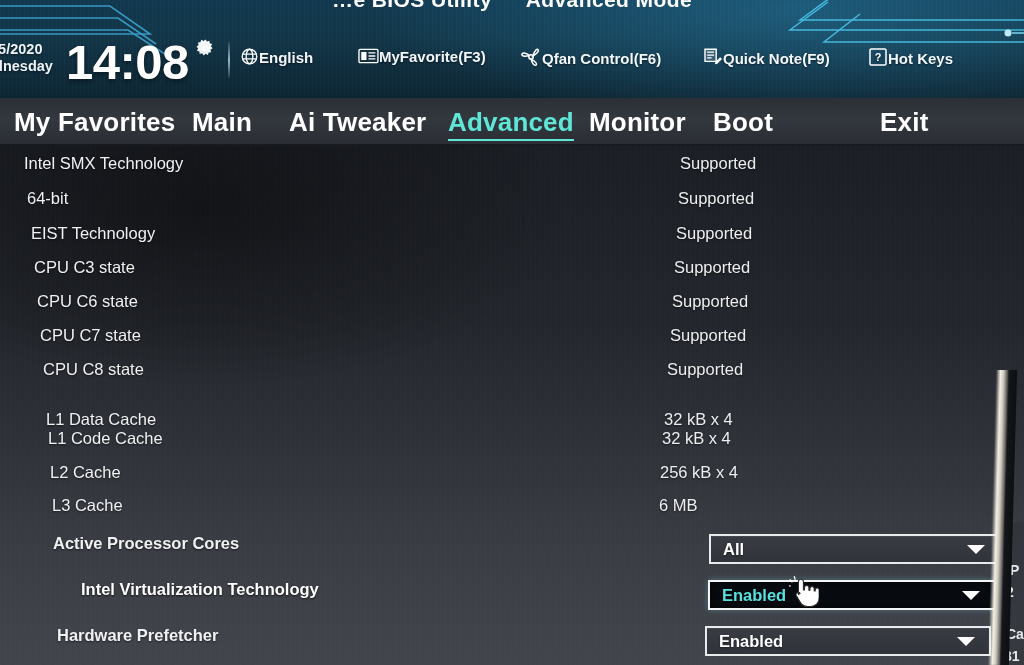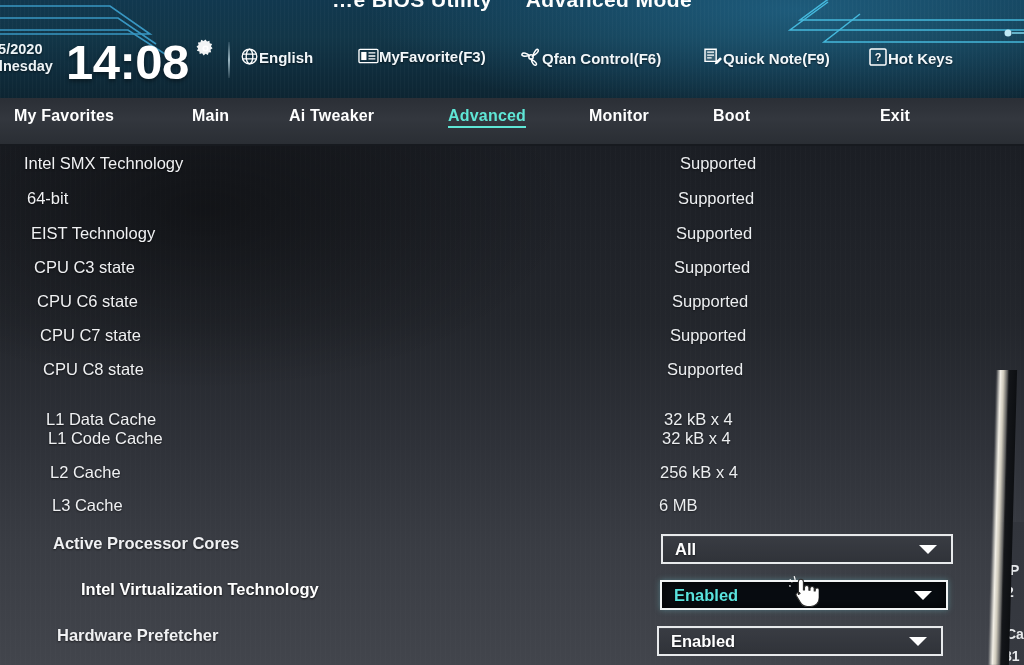--- a/index.html
+++ b/index.html
@@ -48,21 +48,21 @@
            color:#f2f7fa; font-size:15px; font-weight:bold; white-space:nowrap;
            text-shadow:0 1px 2px rgba(0,0,0,.55); }
   .hitem .ic { display:inline-flex; align-items:center; justify-content:center; }
 
   
   .tabbar {
     position:absolute; left:0; top:98px; width:1024px; height:48px;
     background:linear-gradient(180deg,#2b2f36 0%,#33373e 45%,#2a2e34 100%);
     border-bottom:2px solid #171a1f;
   }
-  .tab { position:absolute; top:9px; color:#ffffff; font-size:16px; font-weight:bold;
+  .tab { position:absolute; top:9px; color:#ffffff; font-size:26px; font-weight:bold;
          white-space:nowrap; letter-spacing:.2px; }
   .tab.active { color:#5fe6d6; }
   .tab.active .u { display:block; height:2px; margin-top:1px;
                    background:#5fe6d6; }
   .tab .u { display:none; }
 
   
   .content {
     position:absolute; left:0; top:146px; width:1024px; height:519px;
     background:
@@ -80,21 +80,21 @@
   .row .lbl { position:absolute; color:#f0f1f3; font-size:16.5px; white-space:nowrap;
               text-shadow:0 1px 2px rgba(0,0,0,.55); }
   .row .val { position:absolute; color:#eceef0; font-size:16.5px; white-space:nowrap;
               text-shadow:0 1px 2px rgba(0,0,0,.5); }
   .row.bold .lbl { font-weight:bold; }
   .row.hl .lbl { color:#ffffff; font-weight:bold; text-shadow:0 1px 2px rgba(0,0,0,.75);margin-left:26px; }
 
   
   .dd { position:absolute; display:flex; align-items:center;
         border:2px solid #e8eaec; background:linear-gradient(180deg,#393c43,#303339);
-        box-shadow:inset 0 1px 0 rgba(255,255,255,.06); }
+        box-shadow:inset 0 1px 0 rgba(255,255,255,.06);margin-left:48px; }
   .dd .ddtext { position:absolute; left:12px; color:#ffffff; font-size:16.5px; font-weight:bold;
                 white-space:nowrap; text-shadow:0 1px 2px rgba(0,0,0,.5); }
   .dd .arr { position:absolute; right:14px; width:0; height:0;
              border-left:9px solid transparent; border-right:9px solid transparent;
              border-top:9px solid #ffffff; }
   .dd.focused { border-color:#f2f4f5; background:#080c11;
                 box-shadow:0 0 6px rgba(120,220,230,.35), inset 0 0 12px rgba(0,0,0,.8); }
   .dd.focused .ddtext { color:#59e2dd; }
 
   

